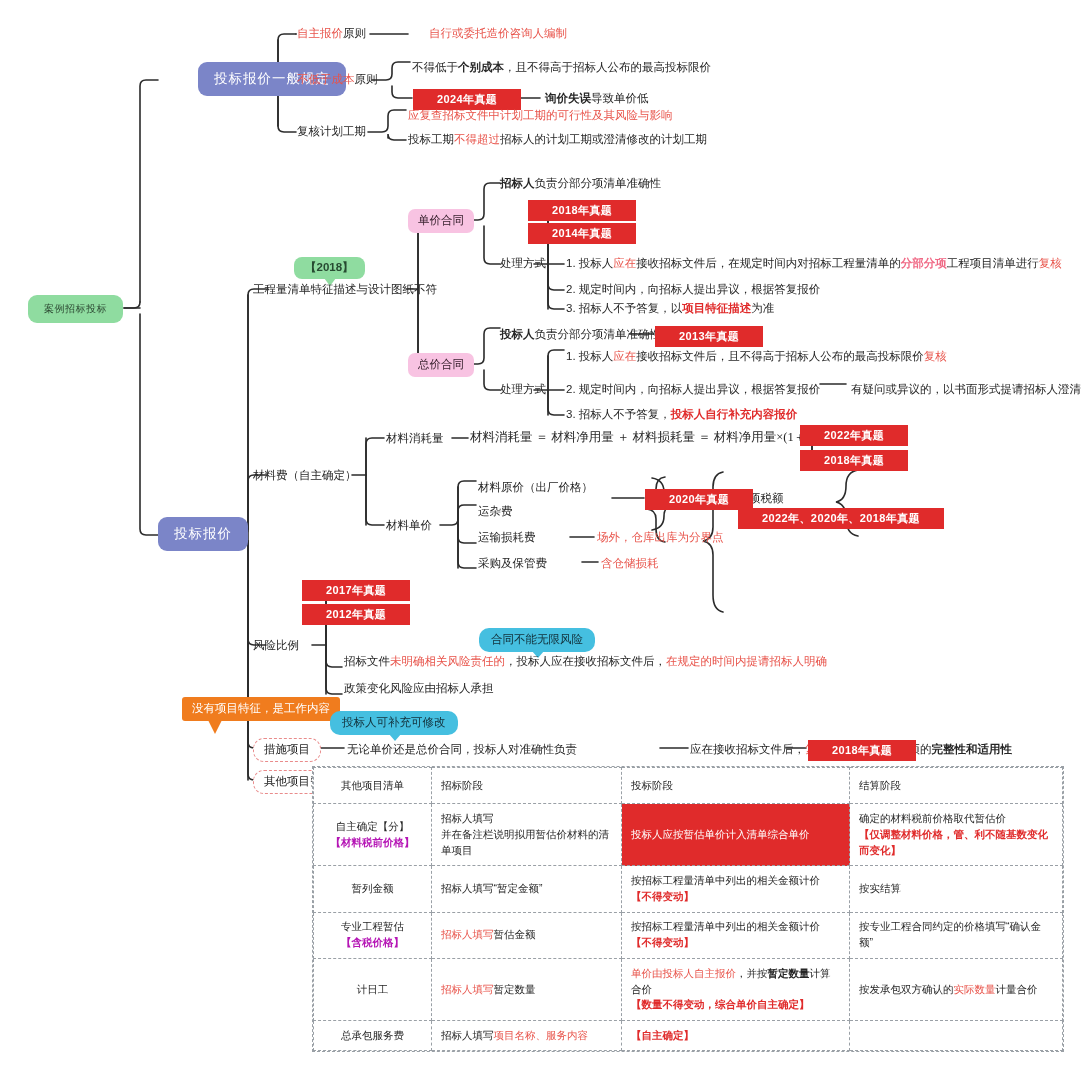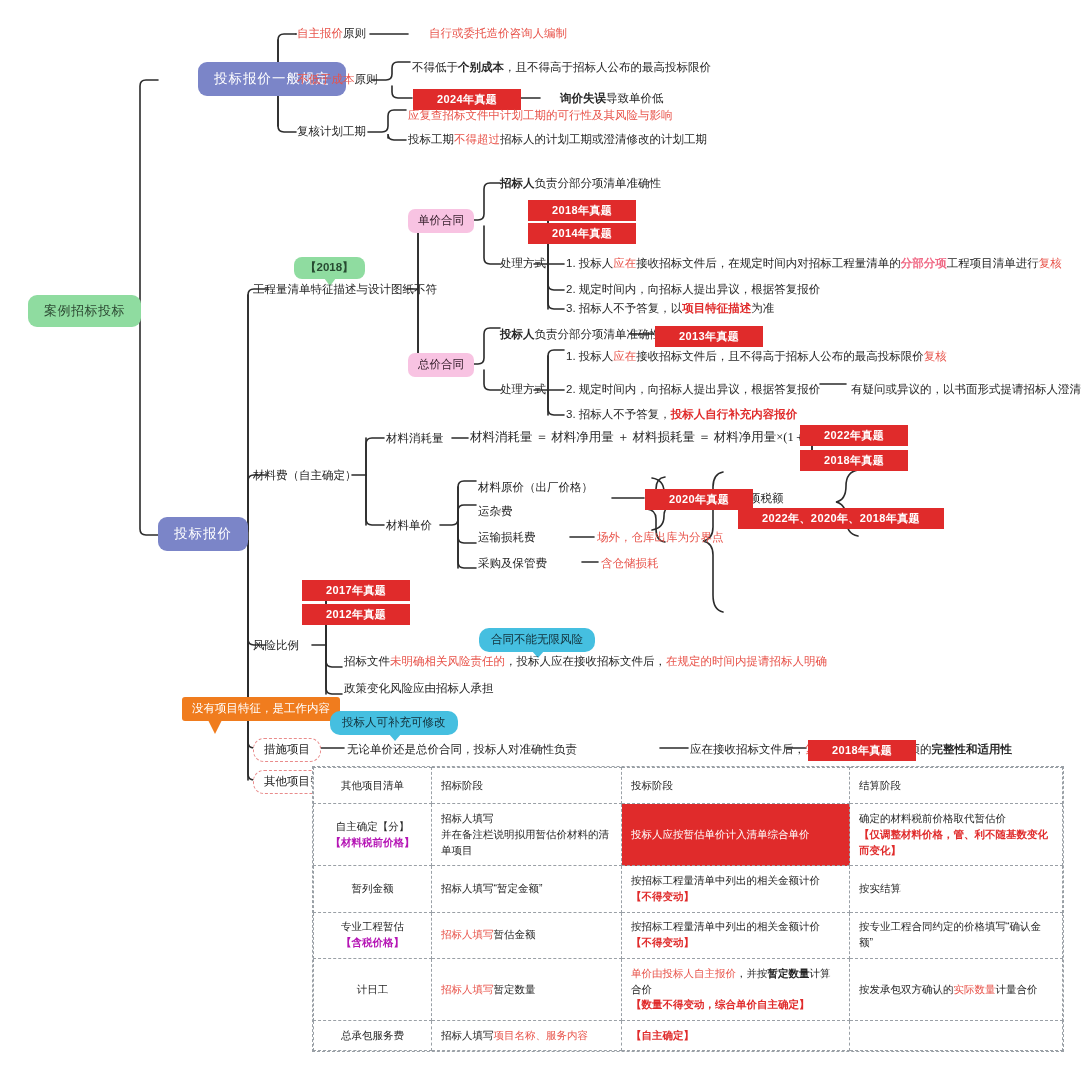--- a/index.html
+++ b/index.html
@@ -11,21 +11,21 @@
     font-size:11px; color:#262626;
     position:relative; overflow:hidden;
   }
   #canvas { position:absolute; inset:0; }
   svg.lines { position:absolute; left:0; top:0; width:1092px; height:1080px; pointer-events:none; }
   .node { position:absolute; white-space:nowrap; line-height:1.35; }
 
   
   .root-node {
     background:#8fdca0; color:#2d4a33; border-radius:9px;
-    padding:7px 16px; font-size:13px; letter-spacing:.5px;
+    padding:7px 16px; font-size:10px; letter-spacing:.5px;
   }
   .blue-node {
     background:#7b85c8; color:#ffffff; border-radius:9px;
     padding:8px 16px; font-size:13.5px; letter-spacing:1px;
   }
   .pink-node {
     background:#f8c3e2; color:#3a2330; border-radius:7px;
     padding:4px 10px; font-size:11.5px;
   }
   .dash-node {
@@ -213,21 +213,21 @@
   </div>
   <div class="node plain r" style="left:410px; top:26px;margin-left:19px;">自行或委托造价咨询人编制</div>
 
   <div class="node plain" style="left:297px; top:72px;">
     <span class="r">不低于成本</span><span>原则</span>
   </div>
   <div class="node plain" style="left:412px; top:60px;">
     <span>不得低于</span><b>个别成本</b><span>，且不得高于招标人公布的最高投标限价</span>
   </div>
   <div class="node red-badge" style="left:413px; top:89px;">2024年真题</div>
-  <div class="node plain" style="left:545px; top:91px;margin-left:15px;">
+  <div class="node plain" style="left:545px; top:91px;">
     <b>询价失误</b><span>导致单价低</span>
   </div>
 
   <div class="node plain" style="left:297px; top:124px;">复核计划工期</div>
   <div class="node plain r" style="left:408px; top:108px;">应复查招标文件中计划工期的可行性及其风险与影响</div>
   <div class="node plain" style="left:408px; top:132px;">
     <span>投标工期</span><span class="r">不得超过</span><span>招标人的计划工期或澄清修改的计划工期</span>
   </div>
 
   <div class="node green-bubble" style="left:294px; top:257px;">【2018】</div>

